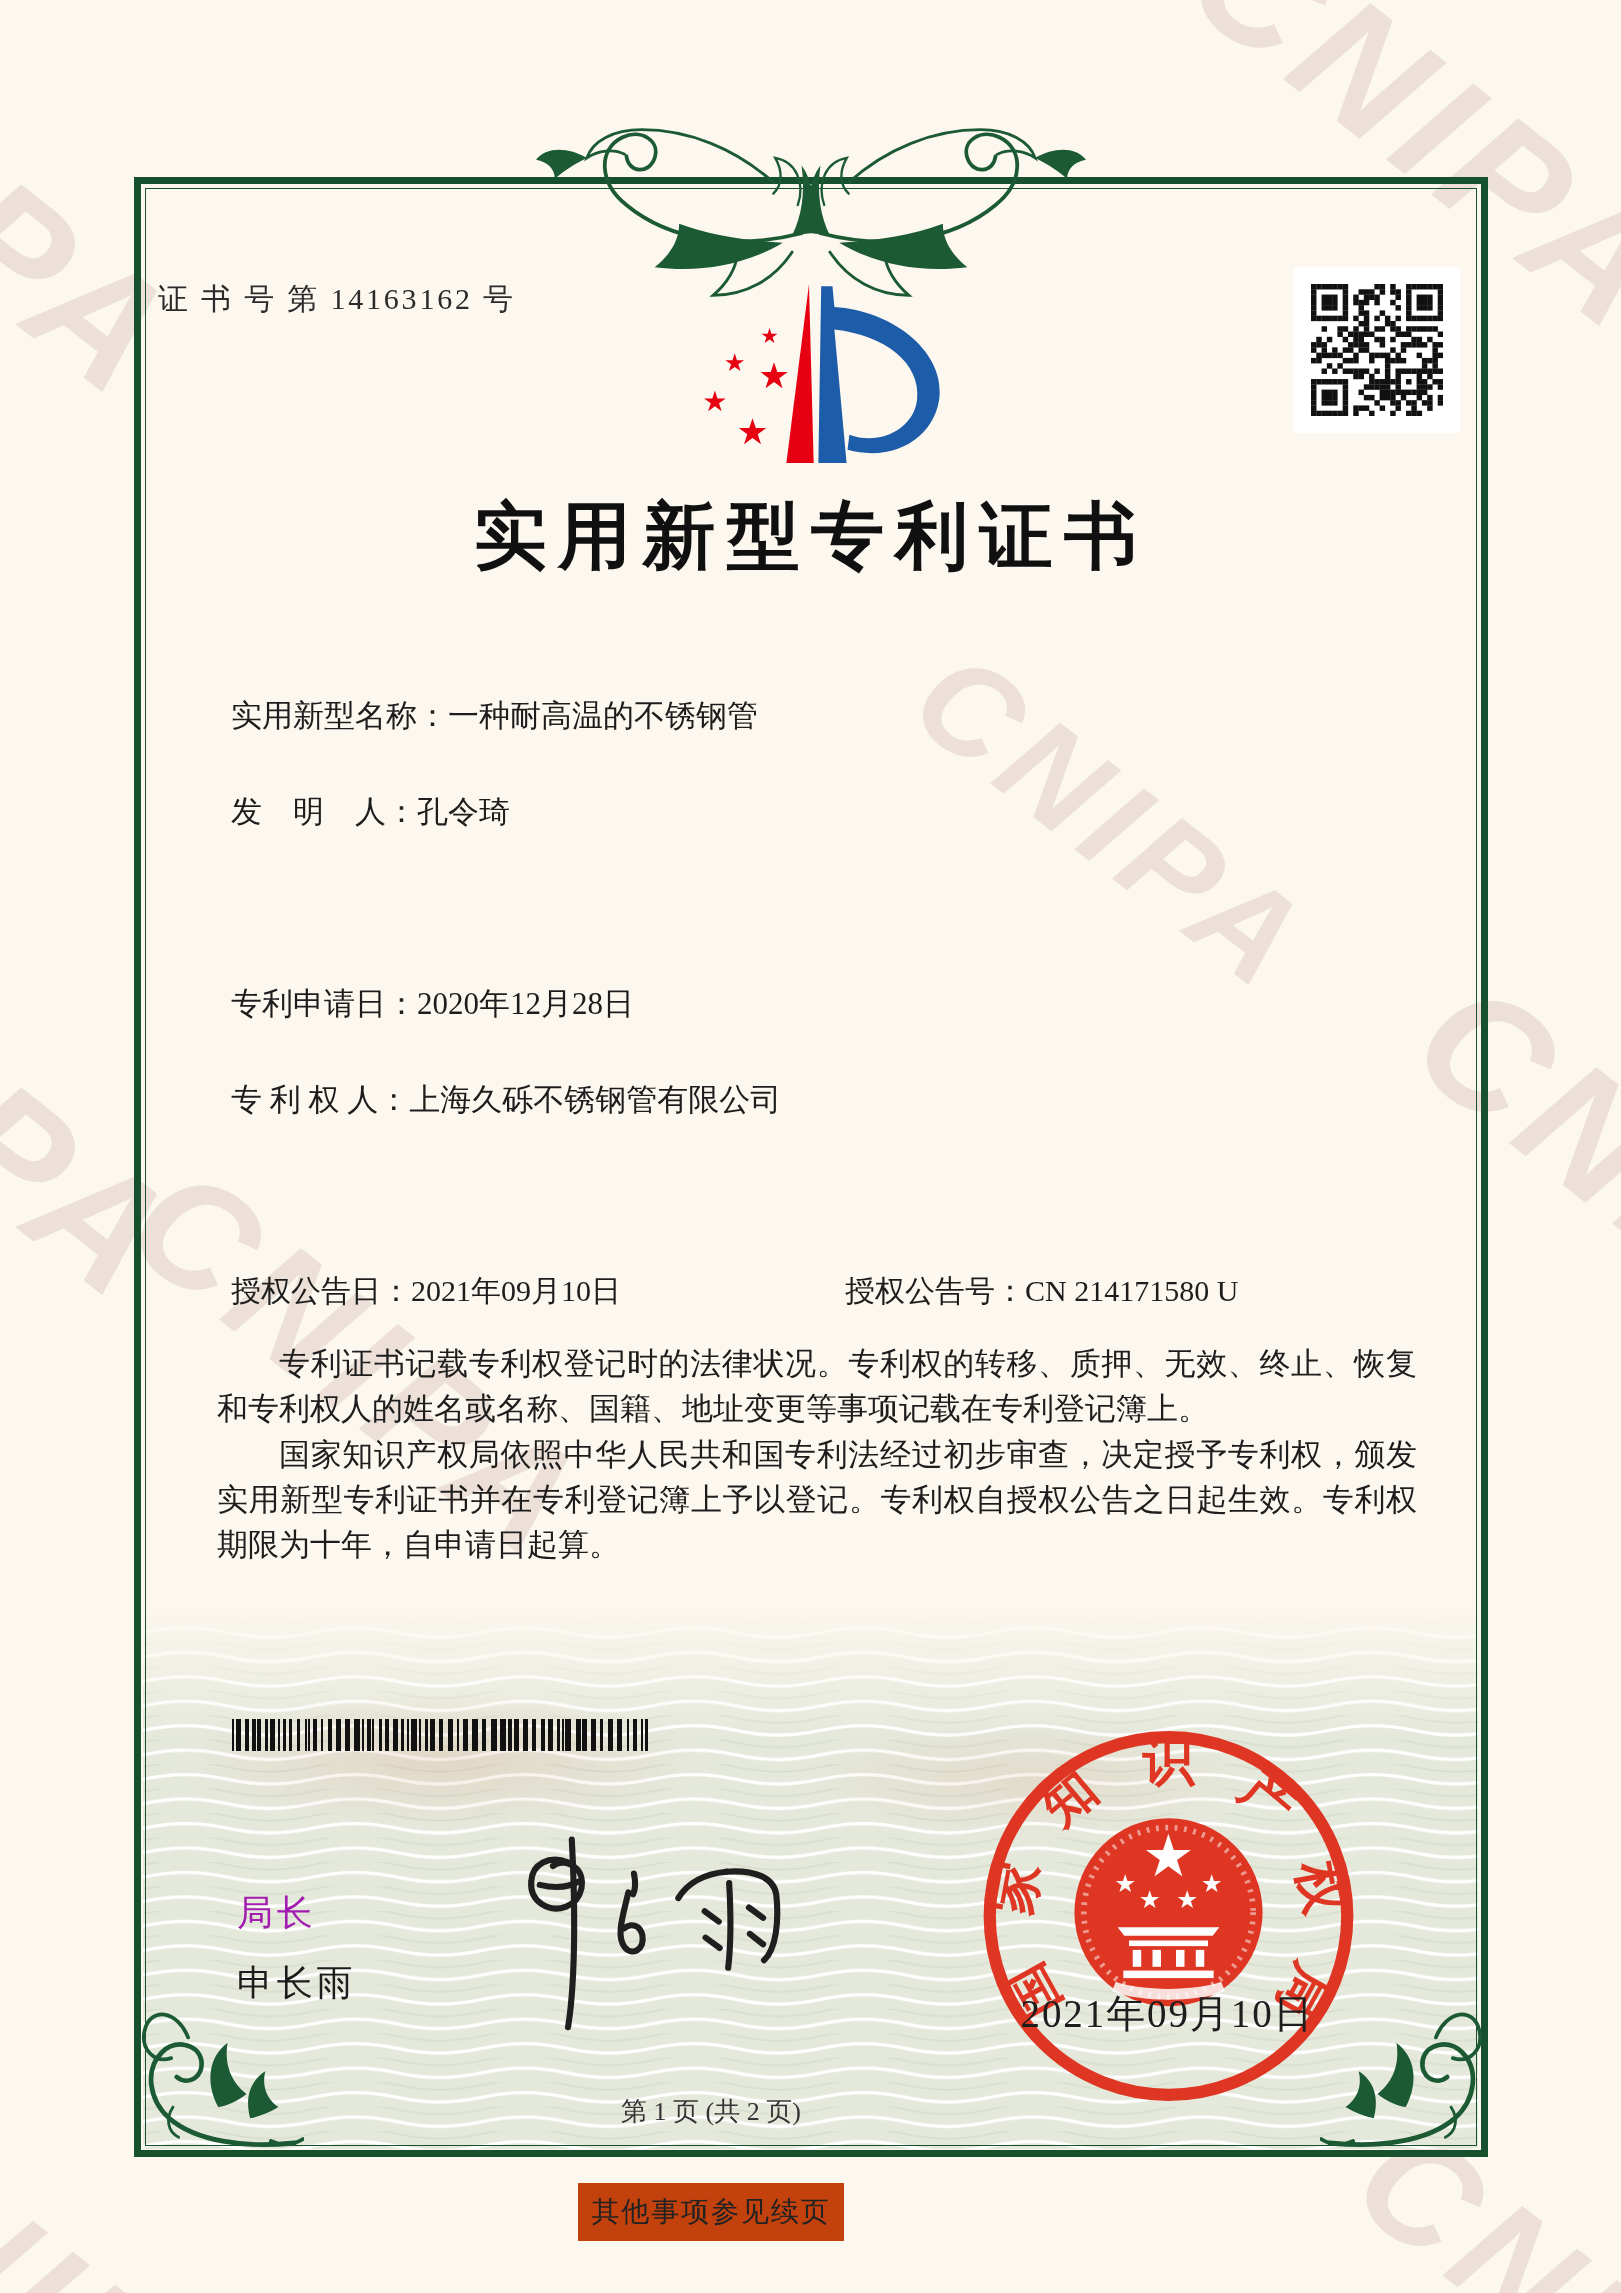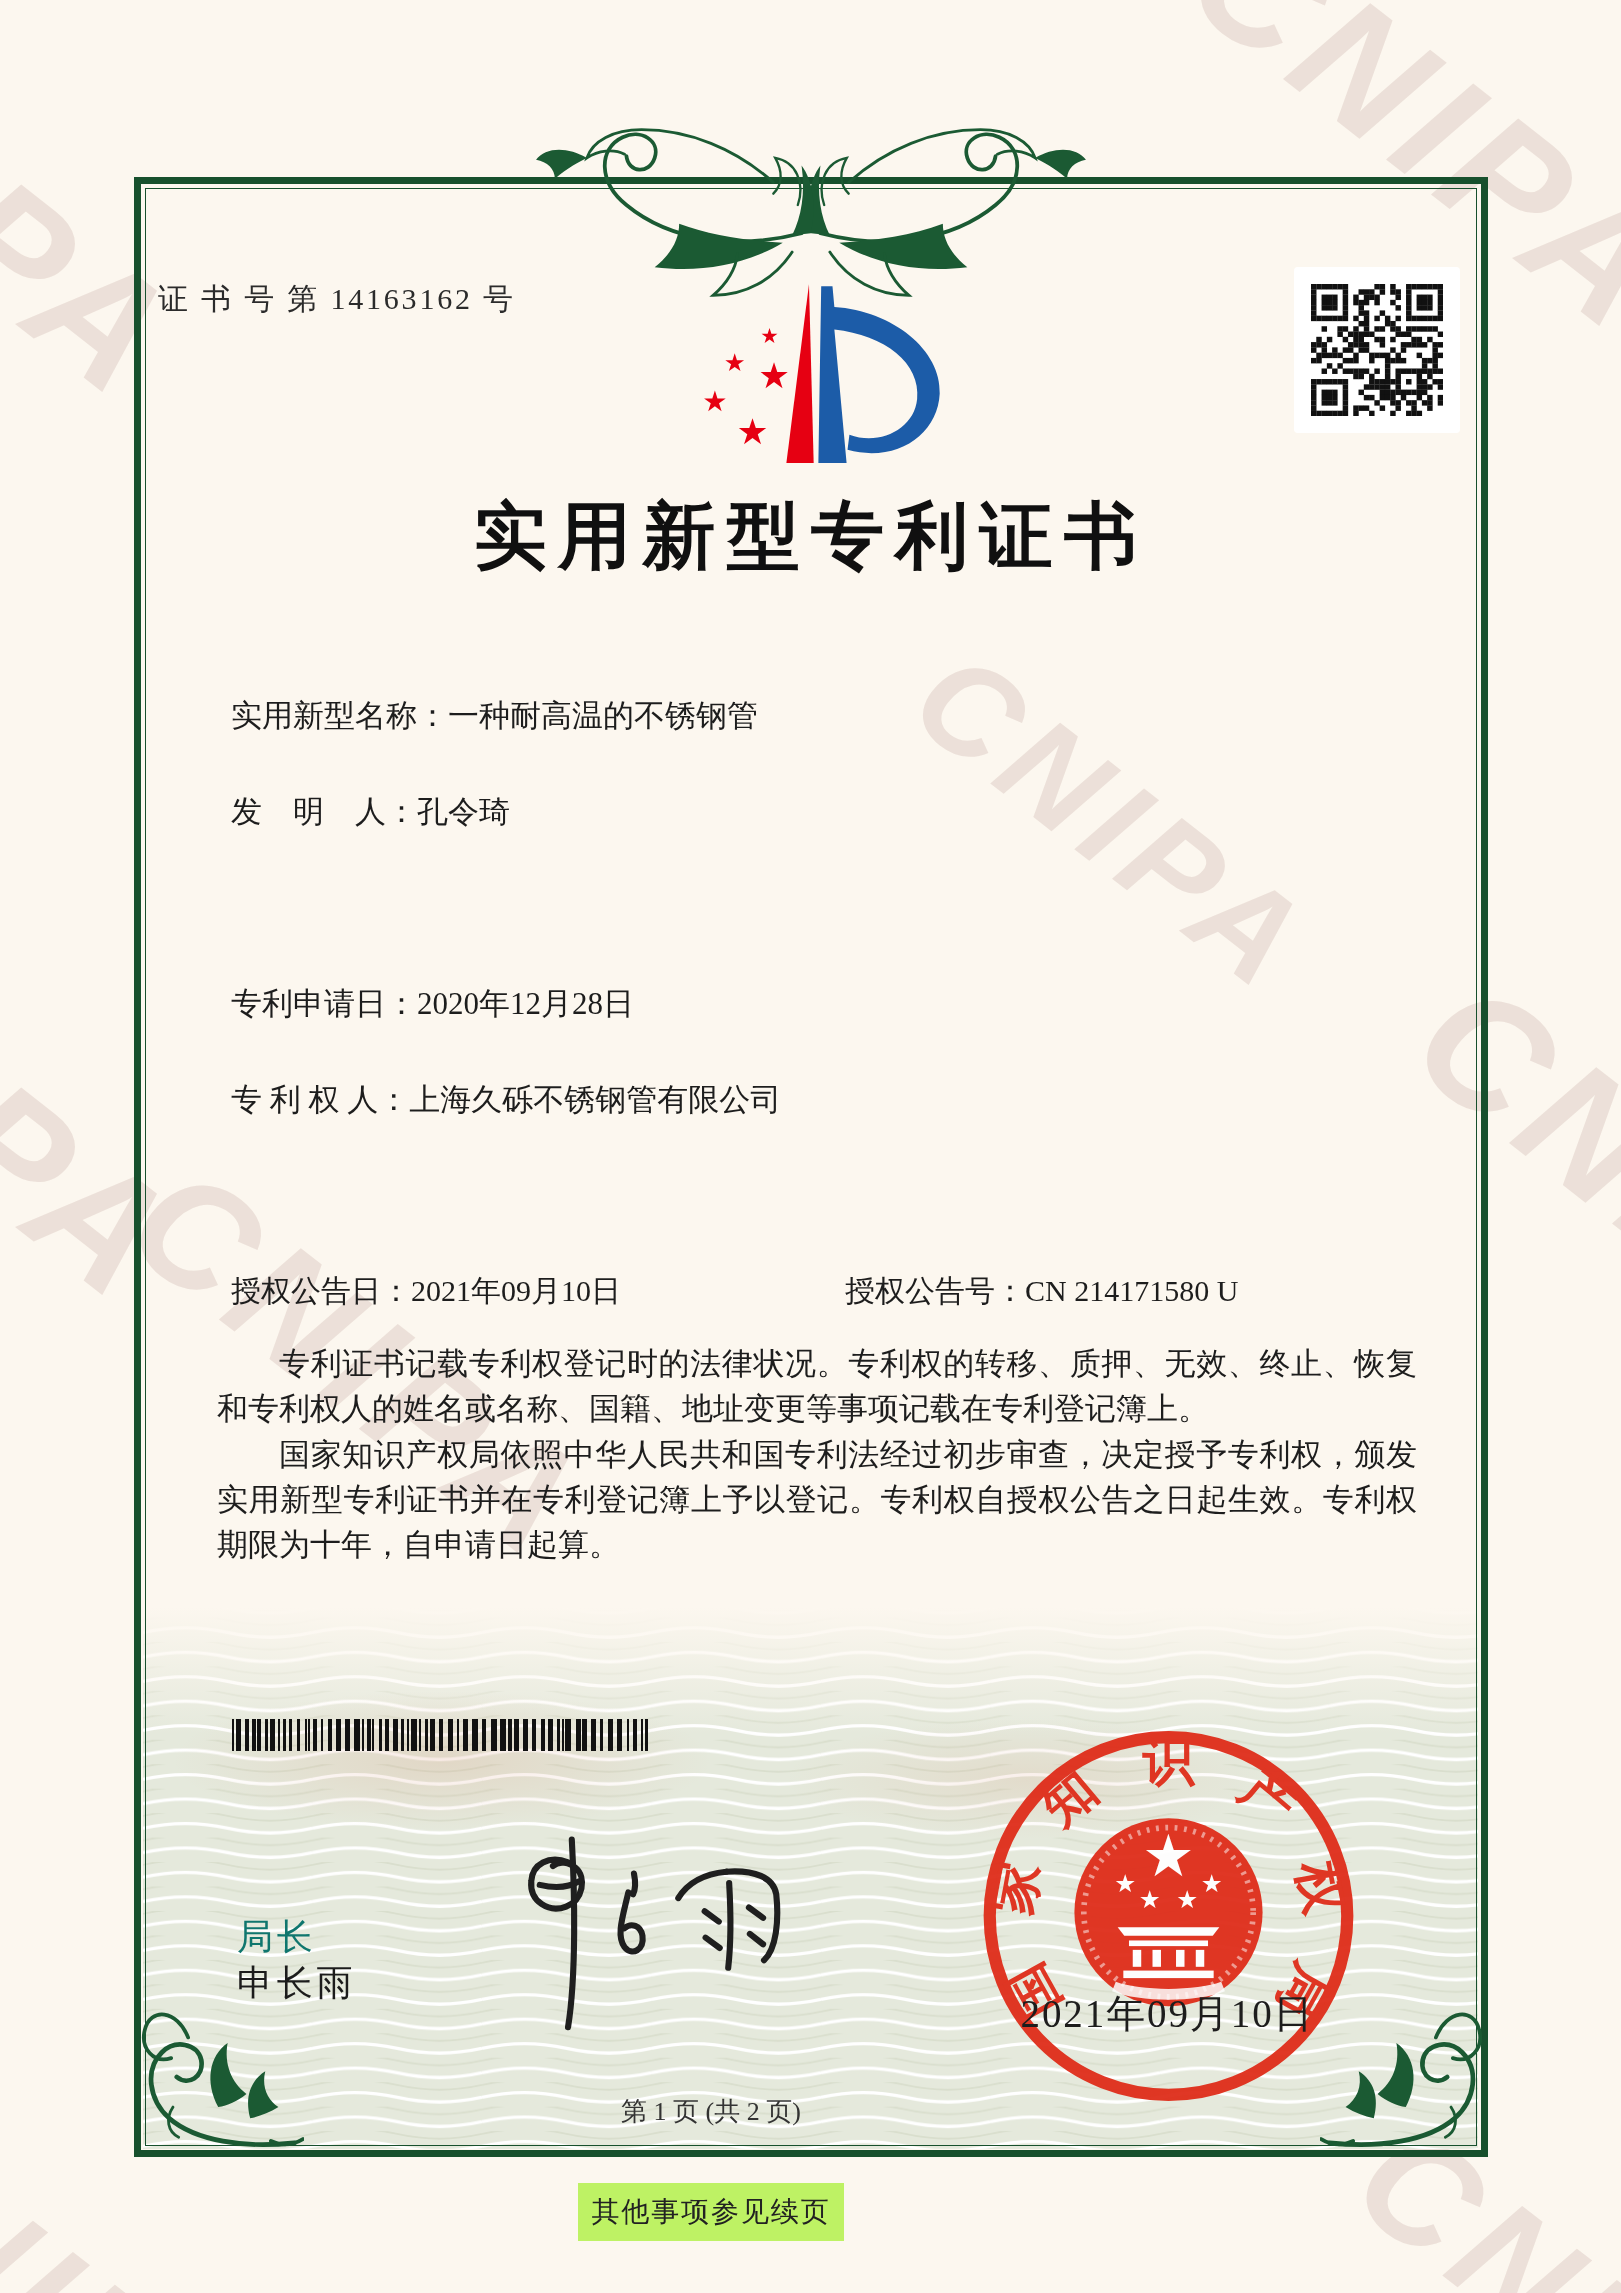--- a/index.html
+++ b/index.html
@@ -43,34 +43,34 @@
   .f0{top:695px}.f1{top:791px}.f2{top:887px}.f3{top:983px}.f4{top:1079px}.f5{top:1175px}
   #grant-row{position:absolute;left:231px;top:1271px;font-size:30px;white-space:nowrap;z-index:5;}
   #grant-no{position:absolute;left:614px;top:0;}
   #body-text{left:217px;top:1341px;width:1200px;font-size:31px;line-height:1.46;text-align:justify;}
   #body-text p{margin:0;text-indent:2em;}
 
   #barcode{left:232px;top:1719px;width:426px;height:32px;position:absolute;z-index:5;}
   .bar{position:absolute;top:0;height:32px;background:#111;}
 
   #officer-title{left:237px;top:1889px;font-size:36px;letter-spacing:3.8px;
-        font-family:Liberation Mono, monospace;color:#0f766e;margin-top:24px;}
+        font-family:Liberation Mono, monospace;color:#a21caf;}
   #officer-name{left:237px;top:1959px;font-size:36px;letter-spacing:3.8px;
         font-family:"Liberation Sans","DejaVu Sans",sans-serif;color:#1c1c1c;}
   #signature{left:485px;top:1834px;z-index:6;}
 
   #seal{position:absolute;left:980px;top:1725px;width:377px;height:382px;z-index:5;opacity:.95;}
   #seal-arc text{fill:#df2d1a;font-size:55px;font-weight:700;
         font-family:"Liberation Serif","DejaVu Serif",serif;text-anchor:middle;}
   .st{fill:#ffffff;text-anchor:middle;}
   #seal-date{left:964px;top:1987px;width:407px;text-align:center;font-size:39px;
         letter-spacing:1.9px;color:#1d1d1d;z-index:6;}
 
   #page-note{left:231px;top:2094px;width:960px;text-align:center;font-size:26px;color:#333;}
-  #cont-box{position:absolute;left:578px;top:2183px;width:266px;height:58px;background:#bef264;
+  #cont-box{position:absolute;left:578px;top:2183px;width:266px;height:58px;background:#c2410c;
         z-index:5;display:flex;align-items:center;justify-content:center;}
   #cont-note{font-size:28px;color:#222;letter-spacing:1.9px;}
 
   .green-stroke{stroke:#1b5a33;fill:none;stroke-linecap:round;}
   .green-fill{fill:#1b5a33;stroke:none;}
 </style>
 </head>
 <body>
 
 <div id="page">

